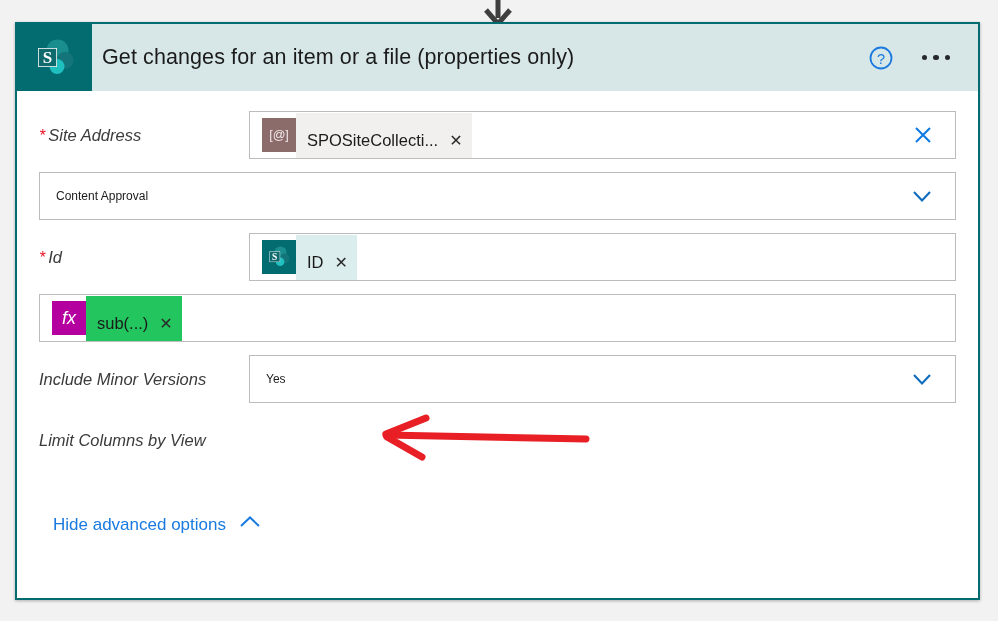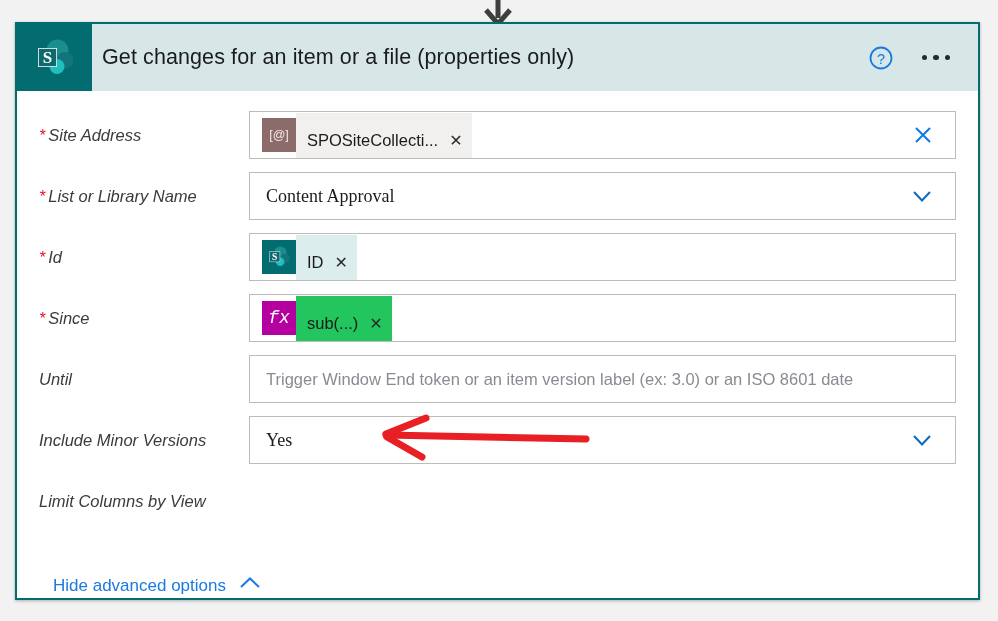--- a/index.html
+++ b/index.html
@@ -98,24 +98,23 @@
     border: 1px solid #bcbcbc;
     background: #fff;
     box-sizing: border-box;
     display: flex;
     align-items: center;
     position: relative;
     padding: 0 10px 0 16px;
     overflow: hidden;
   }
   .field-value {
-    font-size: 18px;
+    font-size: 12px;
     color: #1b1b1b;
     white-space: nowrap;
-    font-family: Liberation Serif, serif;
   }
   .field-placeholder {
     font-size: 16.5px;
     color: #8a8a92;
     white-space: nowrap;
   }
 
   
   .token {
     display: inline-flex;
@@ -143,21 +142,21 @@
     font-size: 16px;
     color: #2b2b2b;
     cursor: pointer;
     line-height: 1;
   }
   .tok-sposite .token-badge { background: #8c6b6b; color: #f3eaea; font-size: 12.5px; }
   .tok-sposite .token-body { background: #f1f0ef; }
   .tok-sp .token-badge { background: #036c70; }
   .tok-sp .token-body { background: #dceded; }
   .tok-fx .token-badge { background: #b4009e; color: #fff; font-style: italic;
-                         font-family: Liberation Mono, monospace; font-size: 18px; }
+                         font-family: Liberation Sans, sans-serif; font-size: 18px; }
   .tok-fx .token-body { background: #22c55e; }
 
   .ctrl-right {
     margin-left: auto;
     display: flex;
     align-items: center;
     padding-right: 6px;
     flex: none;
   }
   .icon-btn { cursor: pointer; line-height: 0; padding: 4px; }
@@ -241,23 +240,20 @@
               <svg width="24" height="24" viewBox="0 0 24 24">
                 <path d="M5 5 L19 19 M19 5 L5 19" stroke="#0f7ae5" stroke-width="2.1" fill="none"></path>
               </svg>
             </span>
           </span>
         </div>
       </div>
 
       
       <div class="field-row">
-        <div class="field-label">
-          <span class="req-star">*</span><span>List or Library Name</span>
-        </div>
         <div class="field-control">
           <span class="field-value">Content Approval</span>
           <span class="ctrl-right">
             <span class="icon-btn">
               <svg width="26" height="26" viewBox="0 0 26 26">
                 <path d="M5 9 L13 17.5 L21 9" fill="none" stroke="#0f6cbd" stroke-width="2.1"></path>
               </svg>
             </span>
           </span>
         </div>
@@ -283,43 +279,32 @@
             <span class="token-body">
               <span>ID</span>
               <span class="token-x">✕</span>
             </span>
           </span>
         </div>
       </div>
 
       
       <div class="field-row">
-        <div class="field-label">
-          <span class="req-star">*</span><span>Since</span>
-        </div>
         <div class="field-control">
           <span class="token tok-fx">
             <span class="token-badge">fx</span>
             <span class="token-body">
               <span>sub(...)</span>
               <span class="token-x">✕</span>
             </span>
           </span>
         </div>
       </div>
 
       
-      <div class="field-row">
-        <div class="field-label">
-          <span>Until</span>
-        </div>
-        <div class="field-control">
-          <span class="field-placeholder">Trigger Window End token or an item version label (ex: 3.0) or an ISO 8601 date</span>
-        </div>
-      </div>
 
       
       <div class="field-row">
         <div class="field-label">
           <span>Include Minor Versions</span>
         </div>
         <div class="field-control">
           <span class="field-value">Yes</span>
           <span class="ctrl-right">
             <span class="icon-btn">

